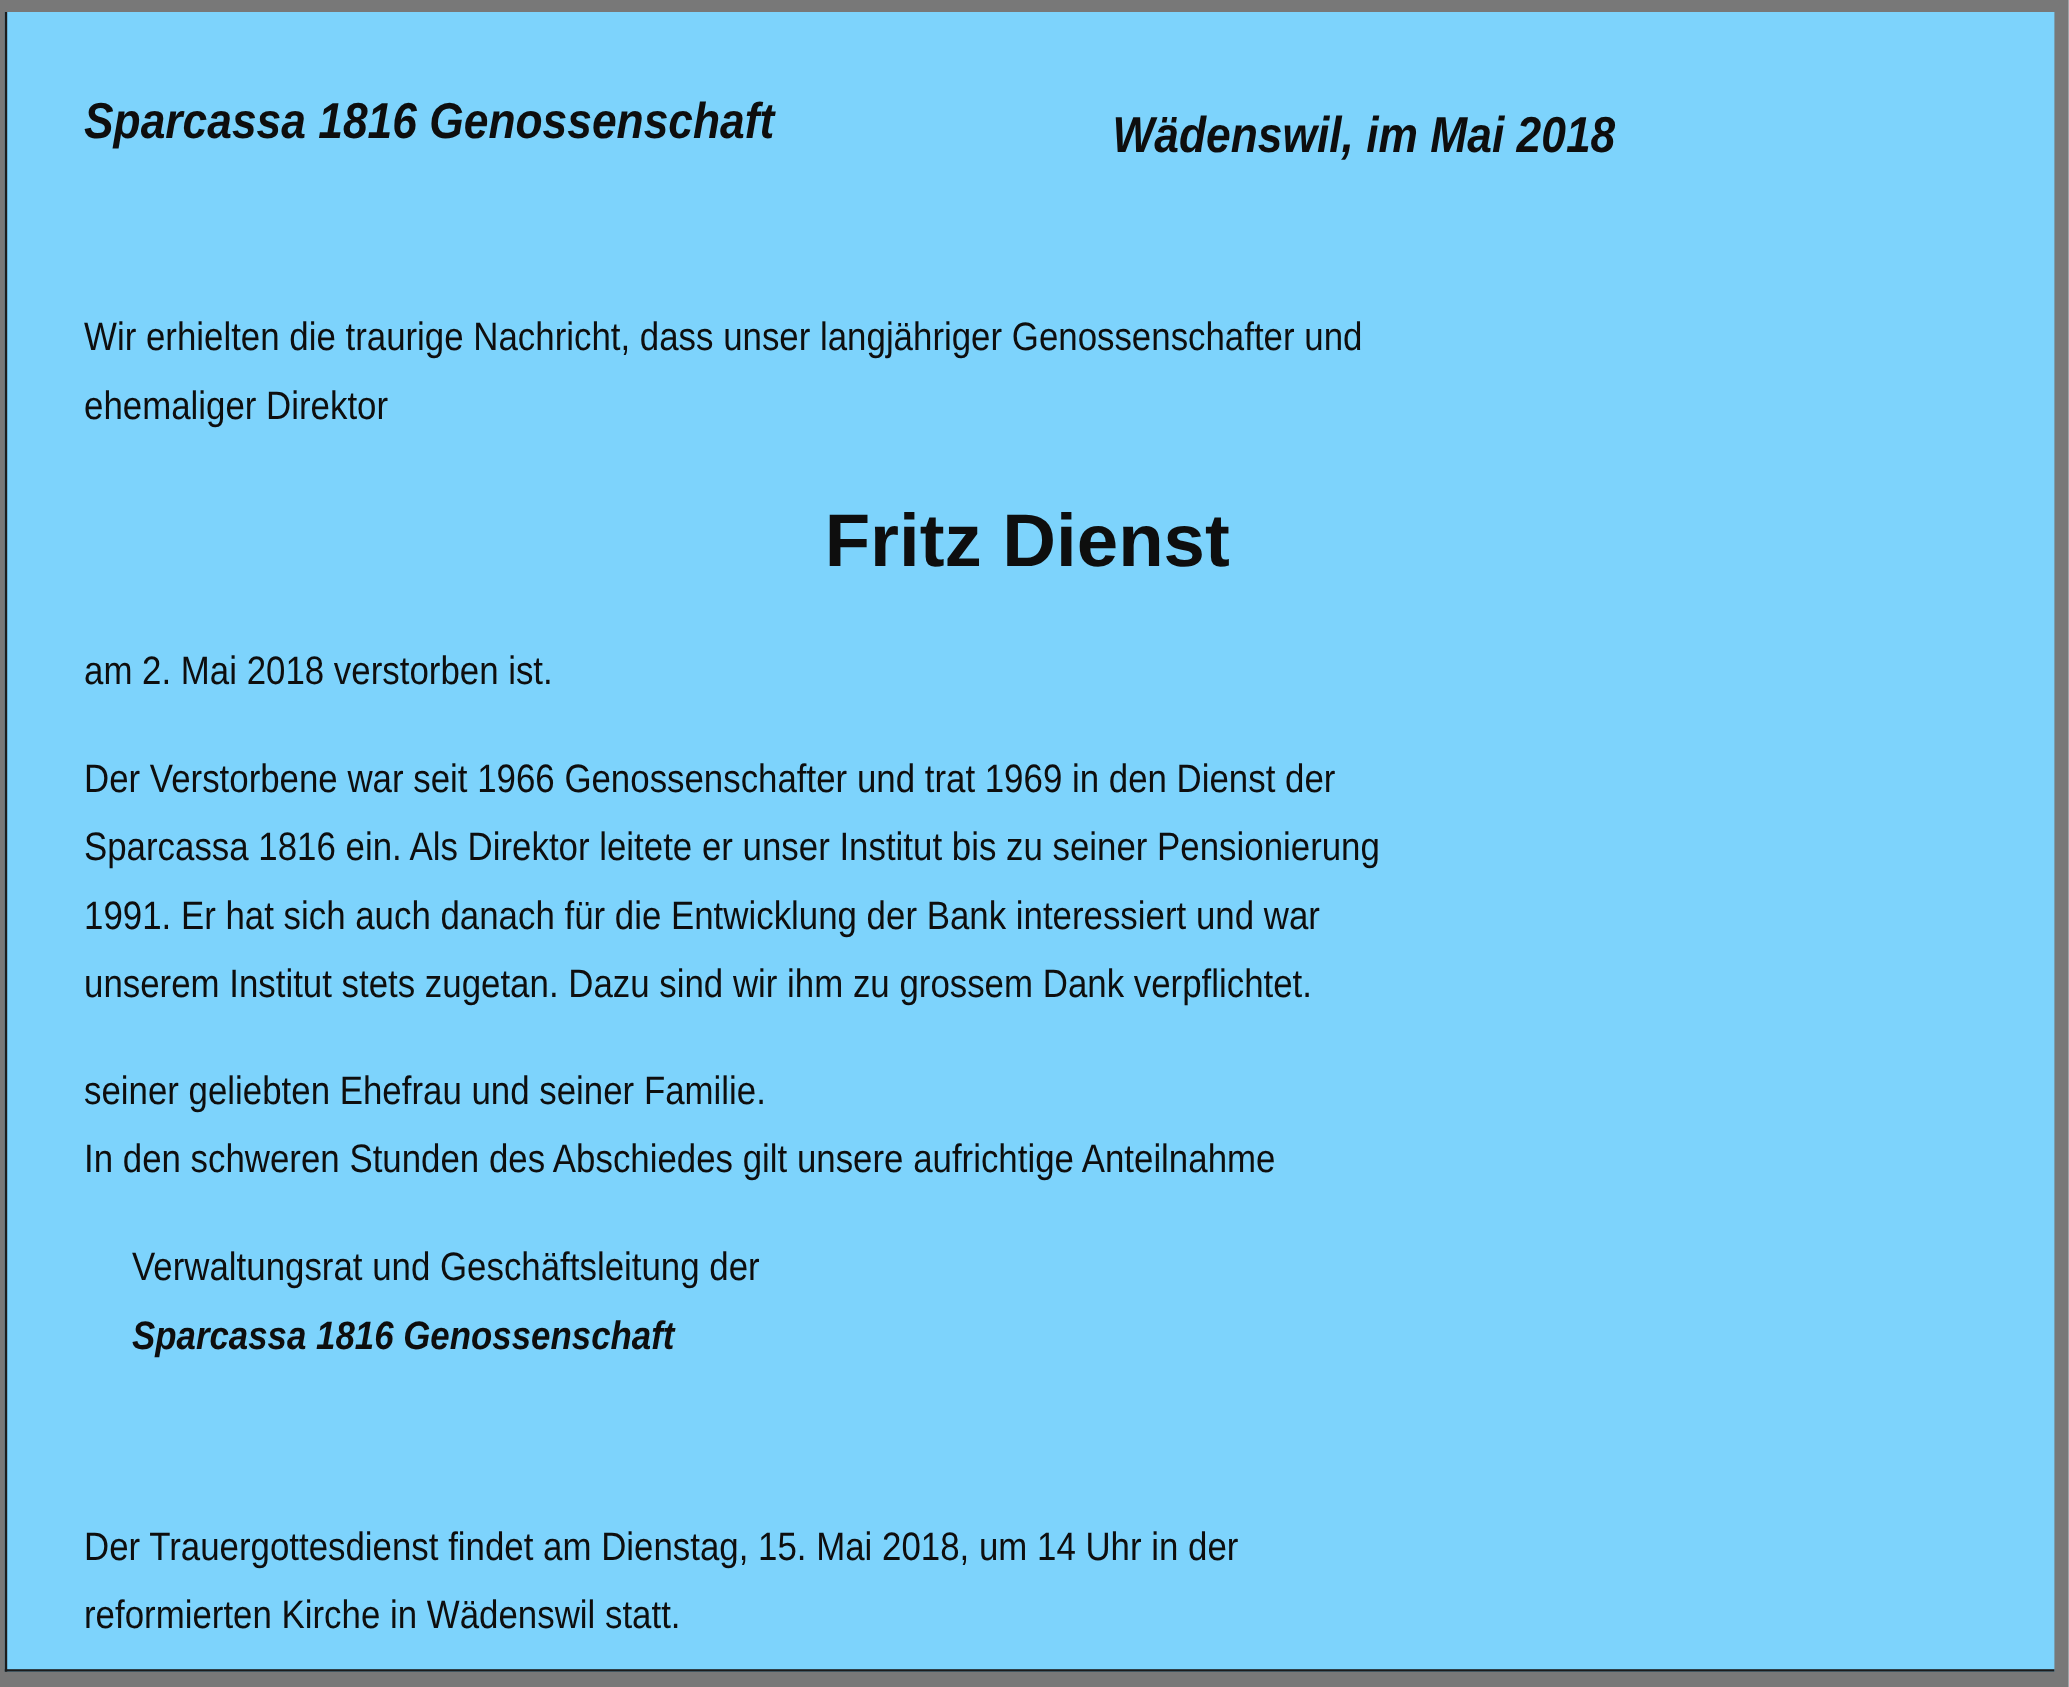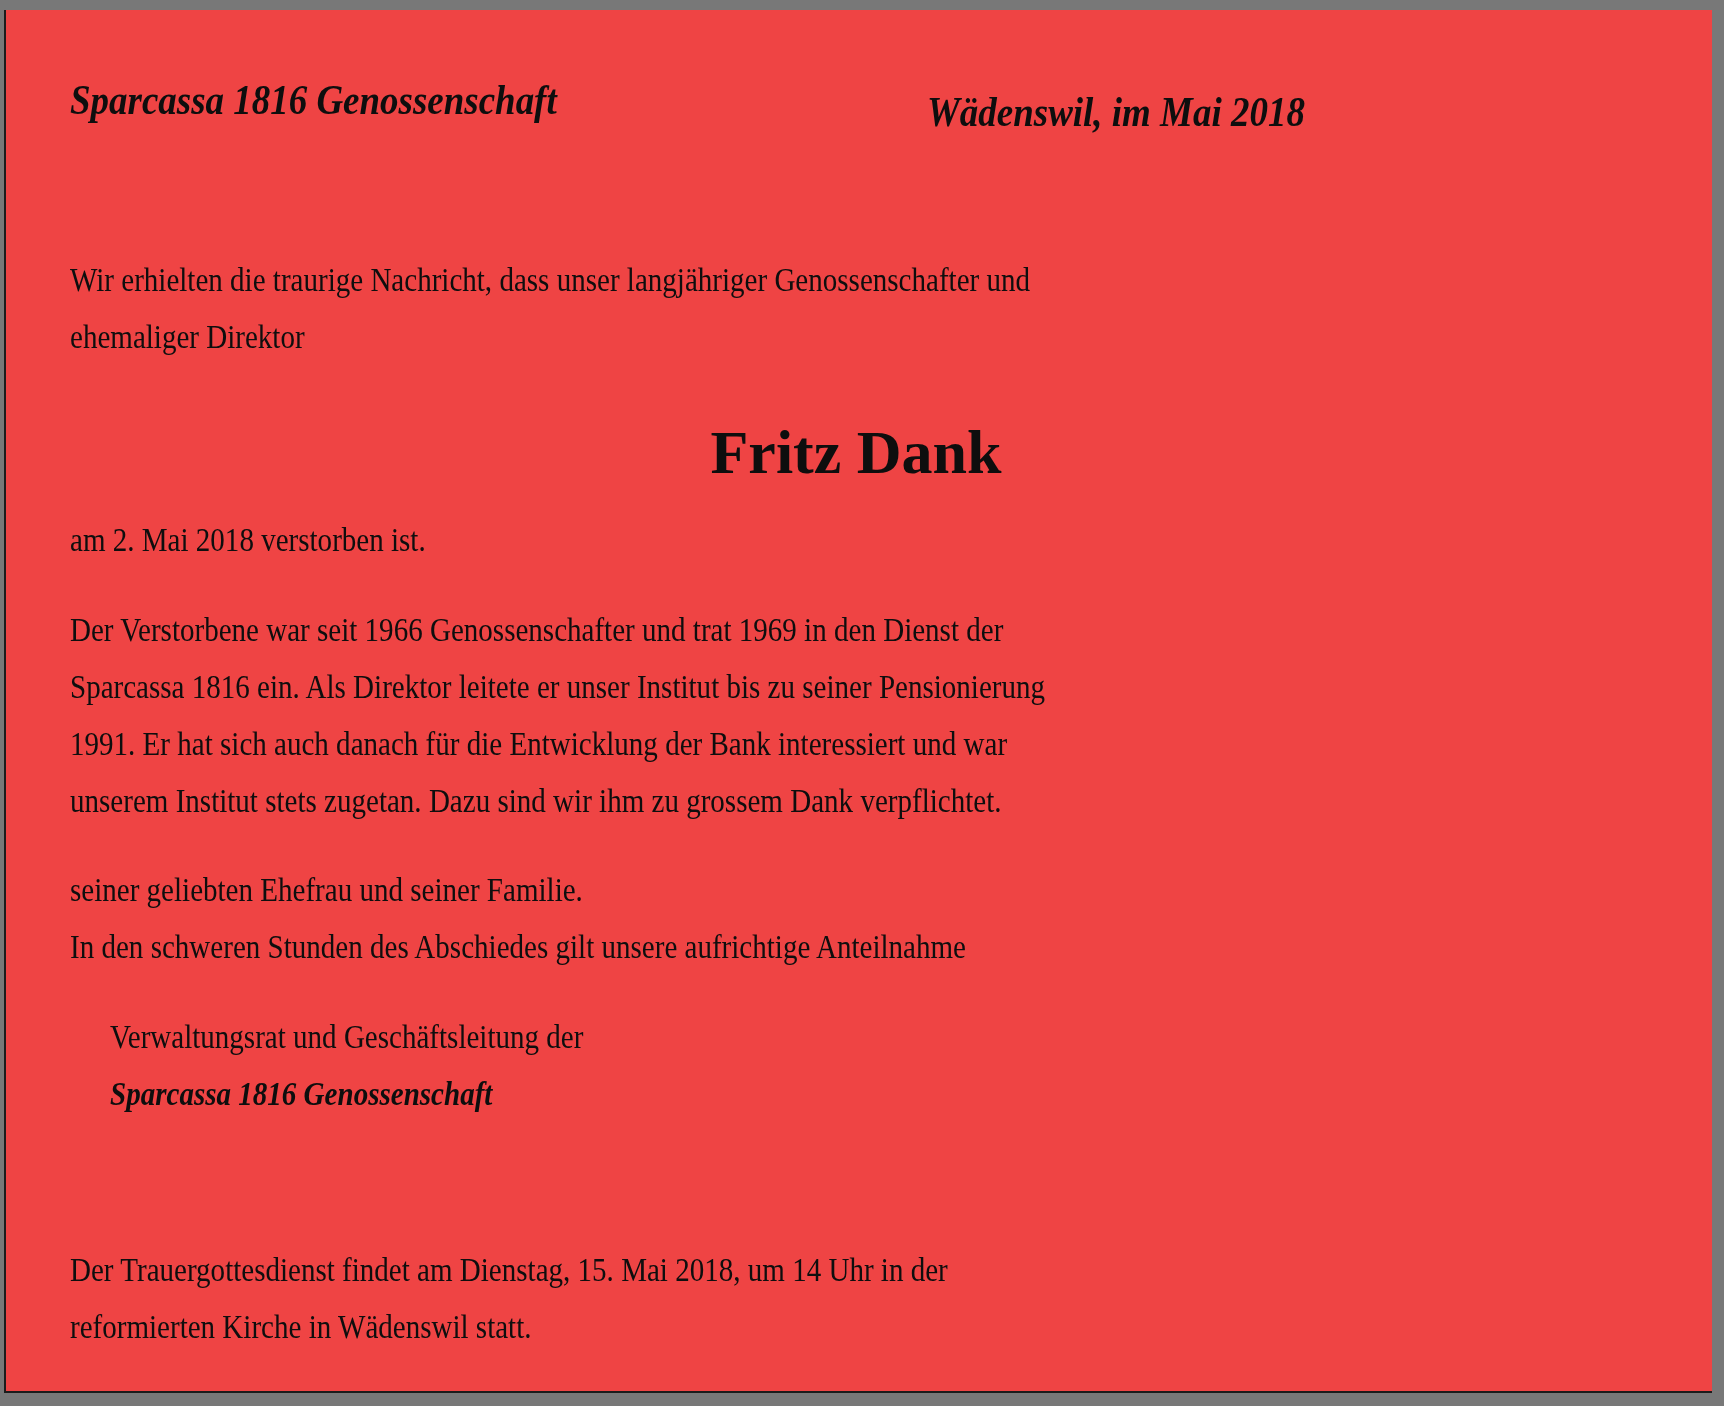--- a/index.html
+++ b/index.html
@@ -9,26 +9,26 @@
   .frame {
     width: 1724px;
     height: 1406px;
     background: #787878;
     box-sizing: border-box;
     padding: 10px 12px 13px 4px;
   }
   .page {
     width: 100%;
     height: 100%;
-    background: #ef4444;
+    background: #7dd3fc;
     border-left: 2px solid #1c1c1c;
     border-bottom: 2px solid #1c1c1c;
     box-sizing: border-box;
     padding: 62px 70px 0 64px;
-    font-family: Liberation Serif, serif;
+    font-family: Liberation Sans, sans-serif;
     color: #0e0e0e;
     overflow: hidden;
   }
   .header-row {
     position: relative;
     height: 57px;
     line-height: 57px;
     font-size: 42px;
     font-weight: bold;
     font-style: italic;
@@ -58,21 +58,21 @@
   .intro-para      { margin-top: 123px; }
   .title-row {
     margin-top: 51px;
     height: 70px;
     line-height: 70px;
     text-align: center;
     font-size: 62px;
     font-weight: bold;
     white-space: nowrap;
   }
-  .death-para      { margin-top: 25px; }
+  .death-para      { margin-top: 43px; }
   .tribute-para    { margin-top: 33px; }
   .condolence-para { margin-top: 32px; }
   .signature-para  { margin-top: 33px; margin-left: 40px; }
   .service-para    { margin-top: 119px; }
   .bold-italic {
     font-weight: bold;
     font-style: italic;
   }
 </style>
 </head>
@@ -85,21 +85,21 @@
       <span class="cond">Sparcassa 1816 Genossenschaft</span>
       <span class="dateline"><span class="cond">Wädenswil, im Mai 2018</span></span>
     </div>
 
     <div class="para intro-para">
       <div class="line"><span class="cond">Wir erhielten die traurige Nachricht, dass unser langjähriger Genossenschafter und</span></div>
       <div class="line"><span class="cond">ehemaliger Direktor</span></div>
     </div>
 
     <div class="title-row">
-      <span>Fritz Dank</span>
+      <span>Fritz Dienst</span>
     </div>
 
     <div class="para death-para">
       <div class="line"><span class="cond">am 2. Mai 2018 verstorben ist.</span></div>
     </div>
 
     <div class="para tribute-para">
       <div class="line"><span class="cond">Der Verstorbene war seit 1966 Genossenschafter und trat 1969 in den Dienst der</span></div>
       <div class="line"><span class="cond">Sparcassa 1816 ein. Als Direktor leitete er unser Institut bis zu seiner Pensionierung</span></div>
       <div class="line"><span class="cond">1991. Er hat sich auch danach für die Entwicklung der Bank interessiert und war</span></div>

